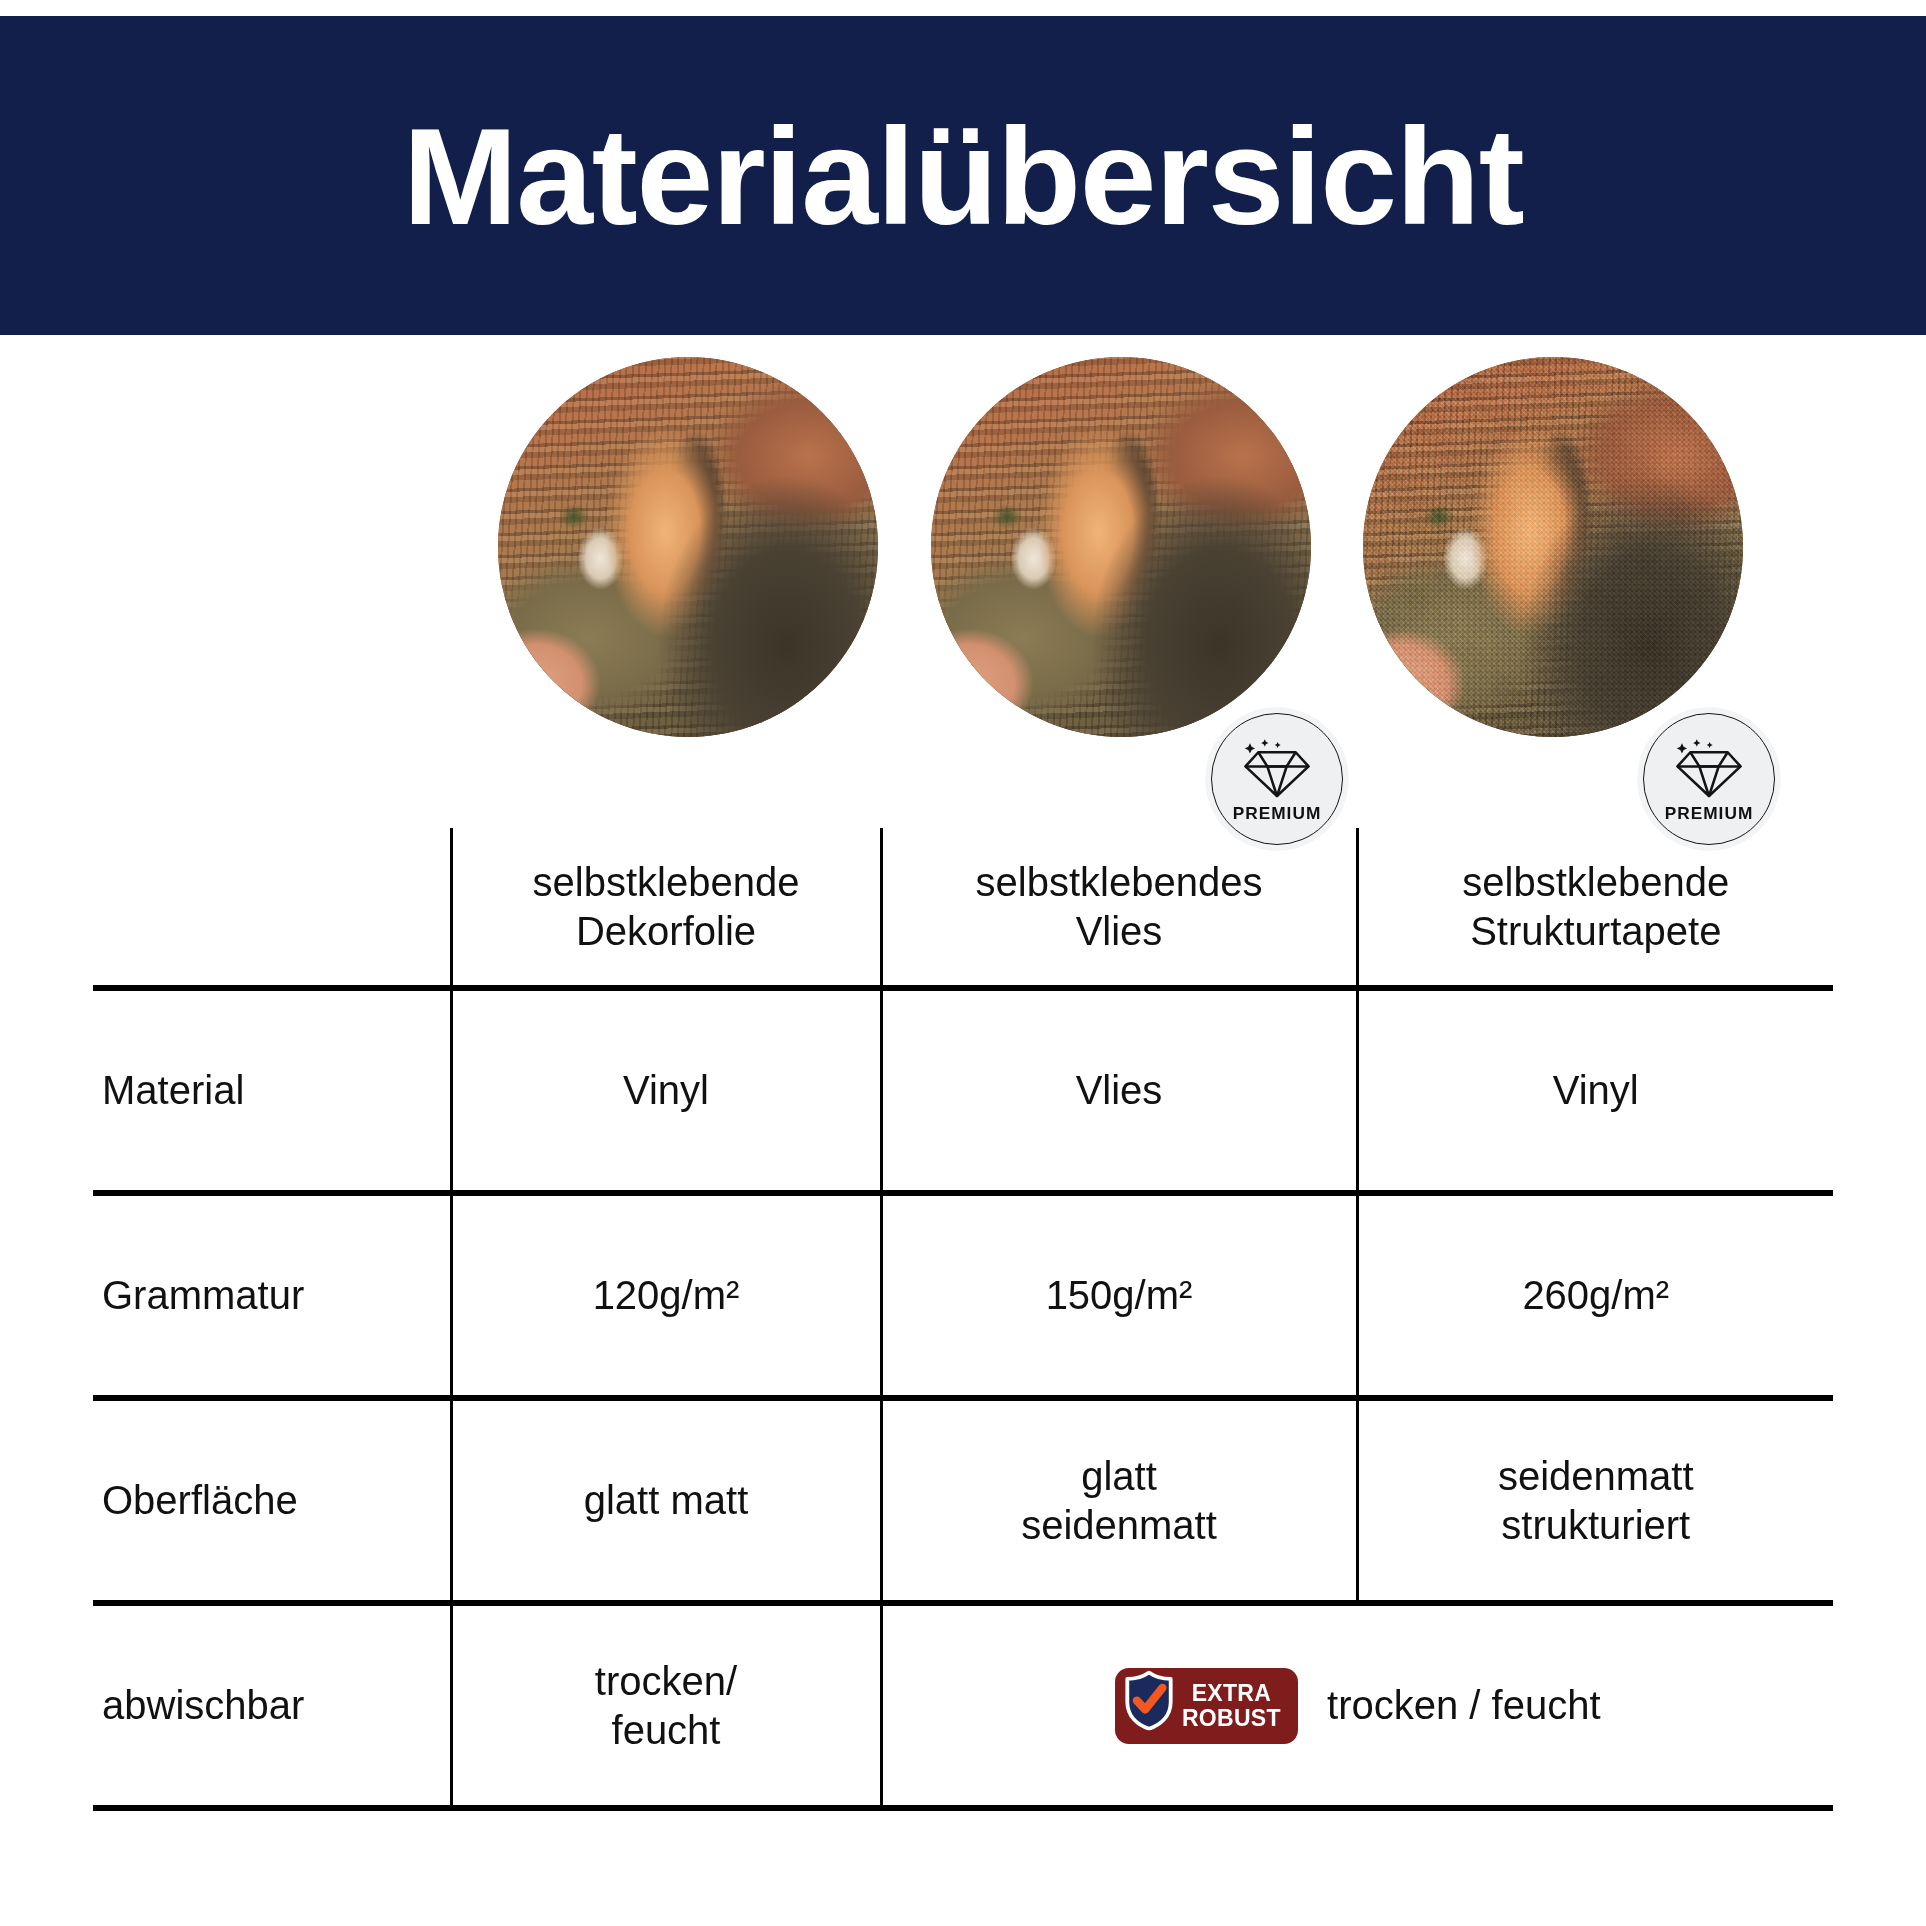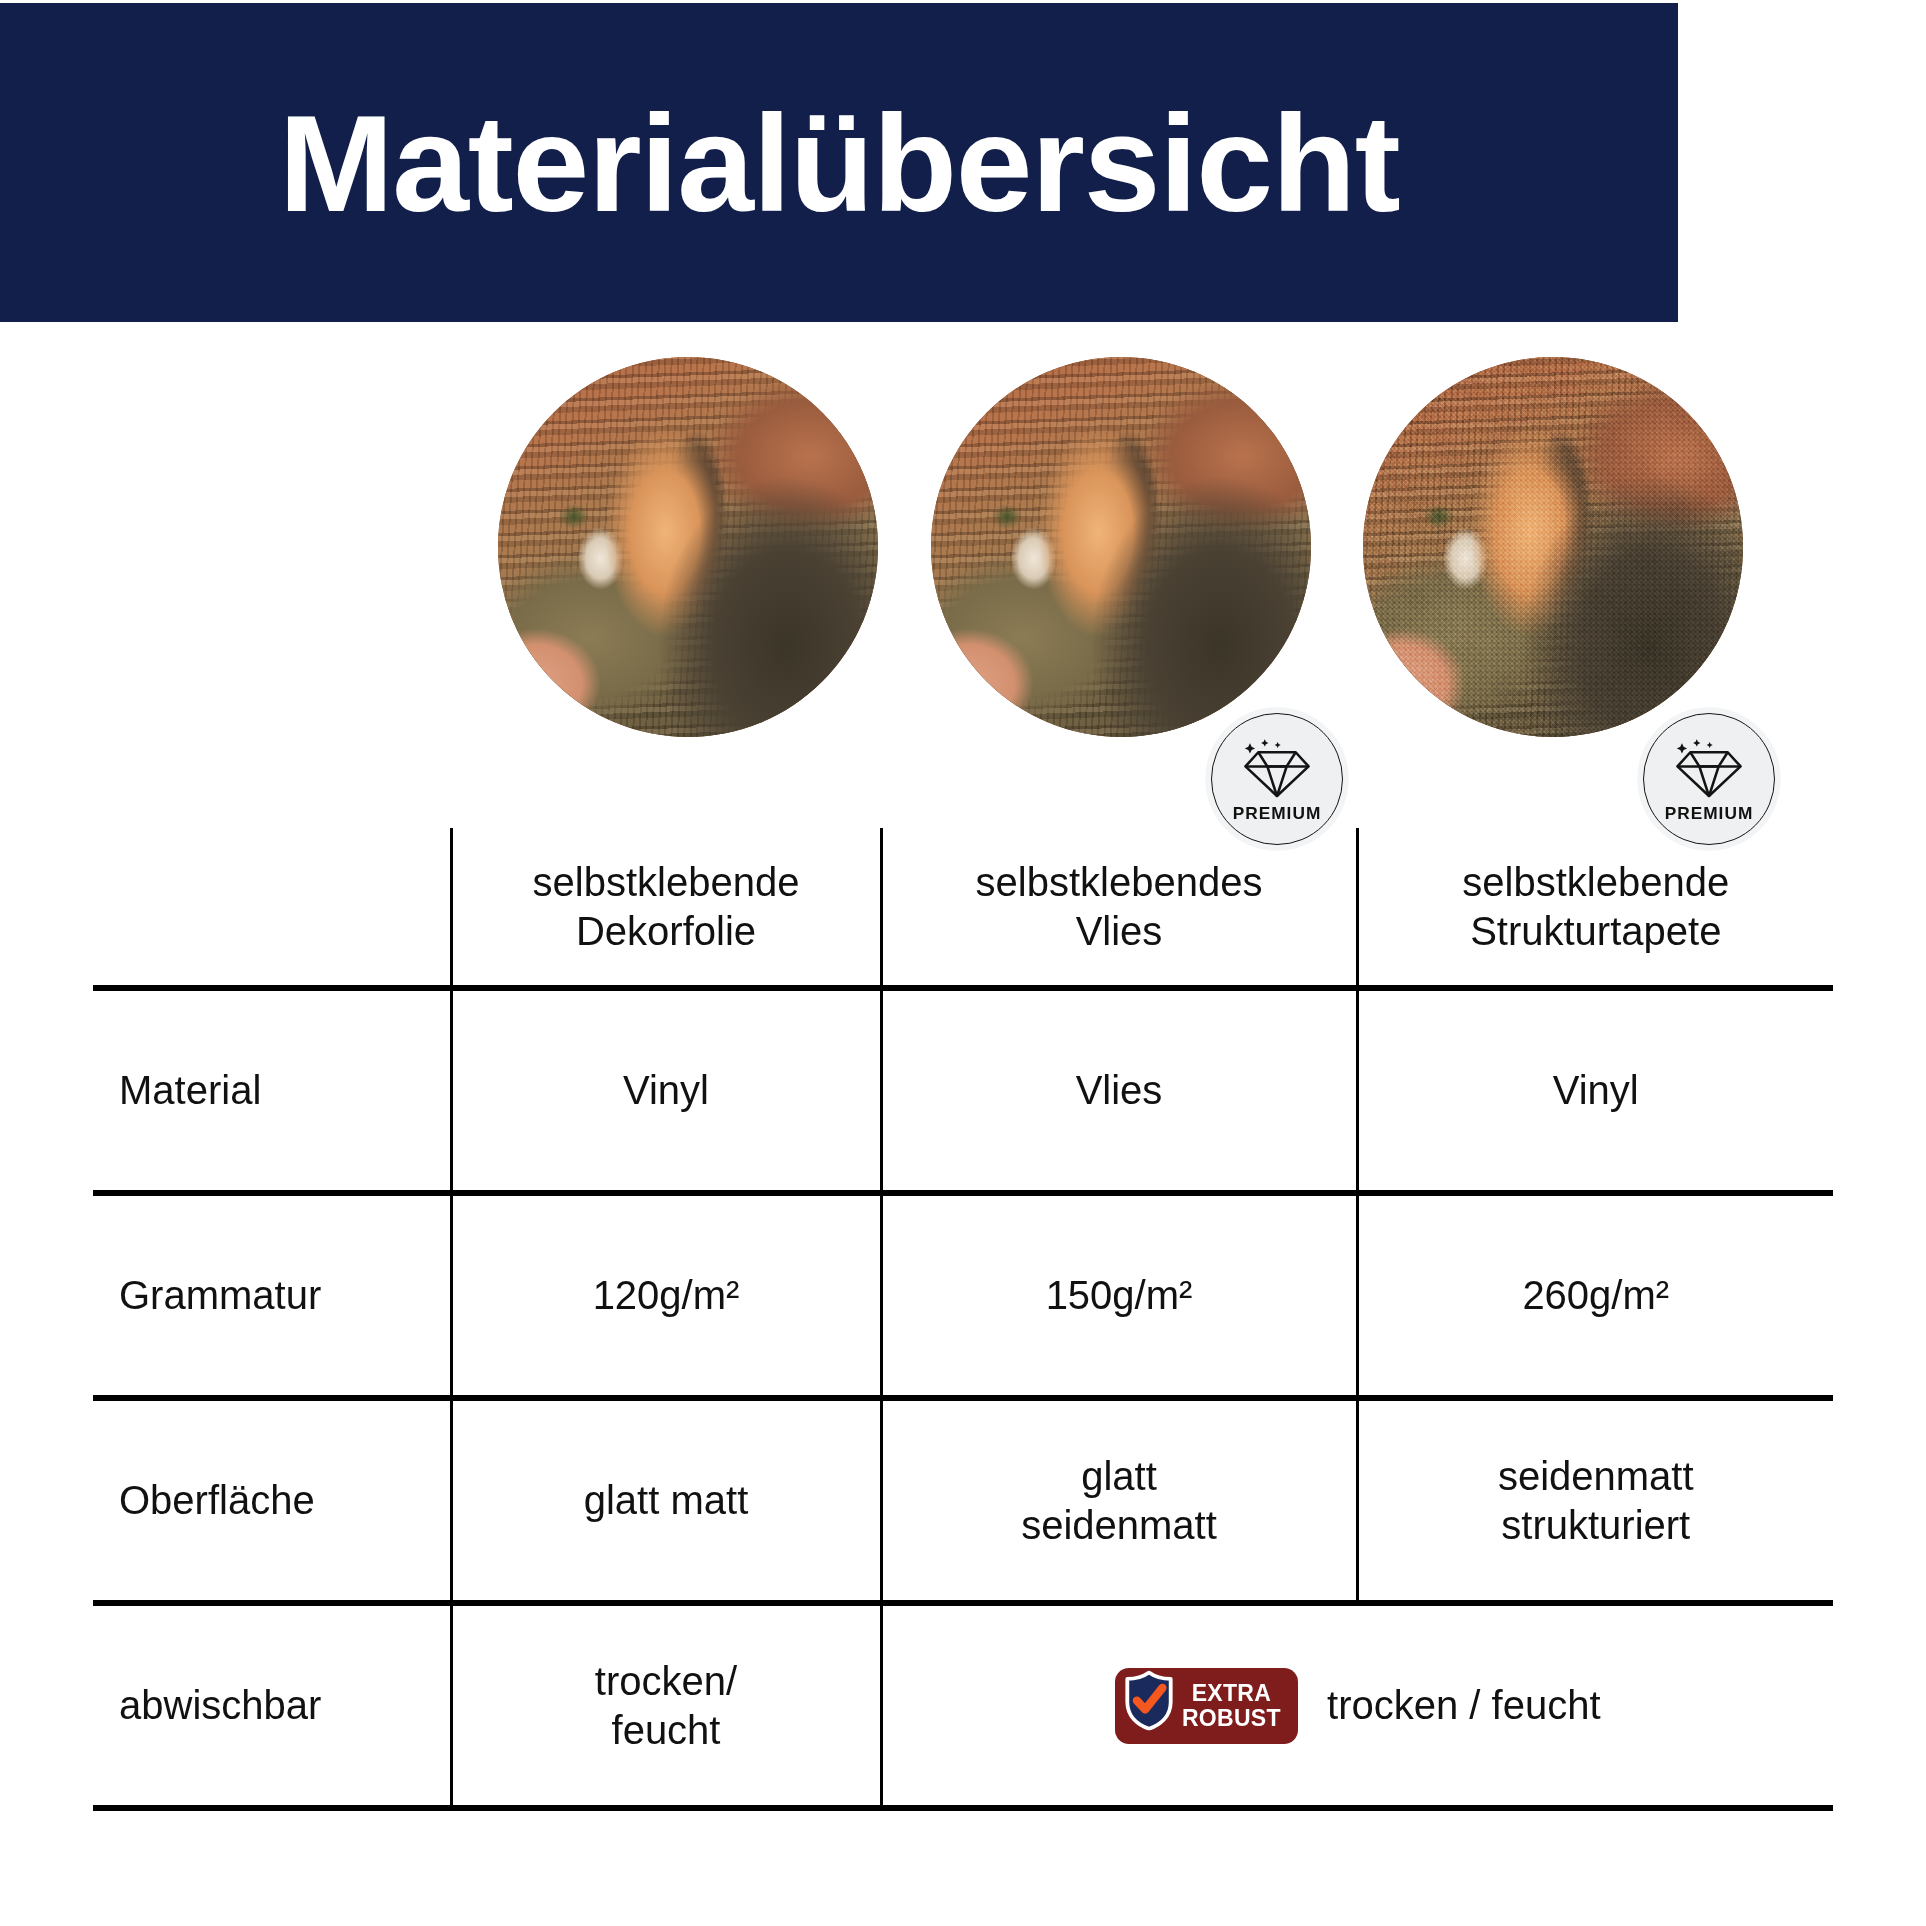--- a/index.html
+++ b/index.html
@@ -7,21 +7,21 @@
   body{
     width:1926px;height:1926px;
     background:#ffffff;
     font-family:"Liberation Sans","DejaVu Sans",sans-serif;
     overflow:hidden;
     position:relative;
   }
 
   
   .banner{
-    position:absolute;left:0;top:3px;width:1678px;height:319px;
+    position:absolute;left:0;top:16px;width:1926px;height:319px;
     background:#111f4a;
     display:flex;align-items:center;justify-content:center;
   }
   .banner-title{
     color:#ffffff;
     font-size:138px;
     font-weight:700;
     letter-spacing:-1.3px;
     line-height:1;
     white-space:nowrap;
@@ -118,21 +118,21 @@
     border-collapse:collapse;
     width:1740px;
     table-layout:fixed;
   }
   table.mat td{
     font-size:40px;
     color:#111111;
     text-align:center;
     vertical-align:middle;
     line-height:1.22;
-    padding:0 26px;
+    padding:0 9px;
     border-left:3.2px solid #000000;
     margin-left:48px;
   }
   table.mat td.rowlabel{
     border-left:none;
     text-align:left;
   }
   table.mat tr.ruled > td{
     border-top:6.4px solid #000000;
   }

